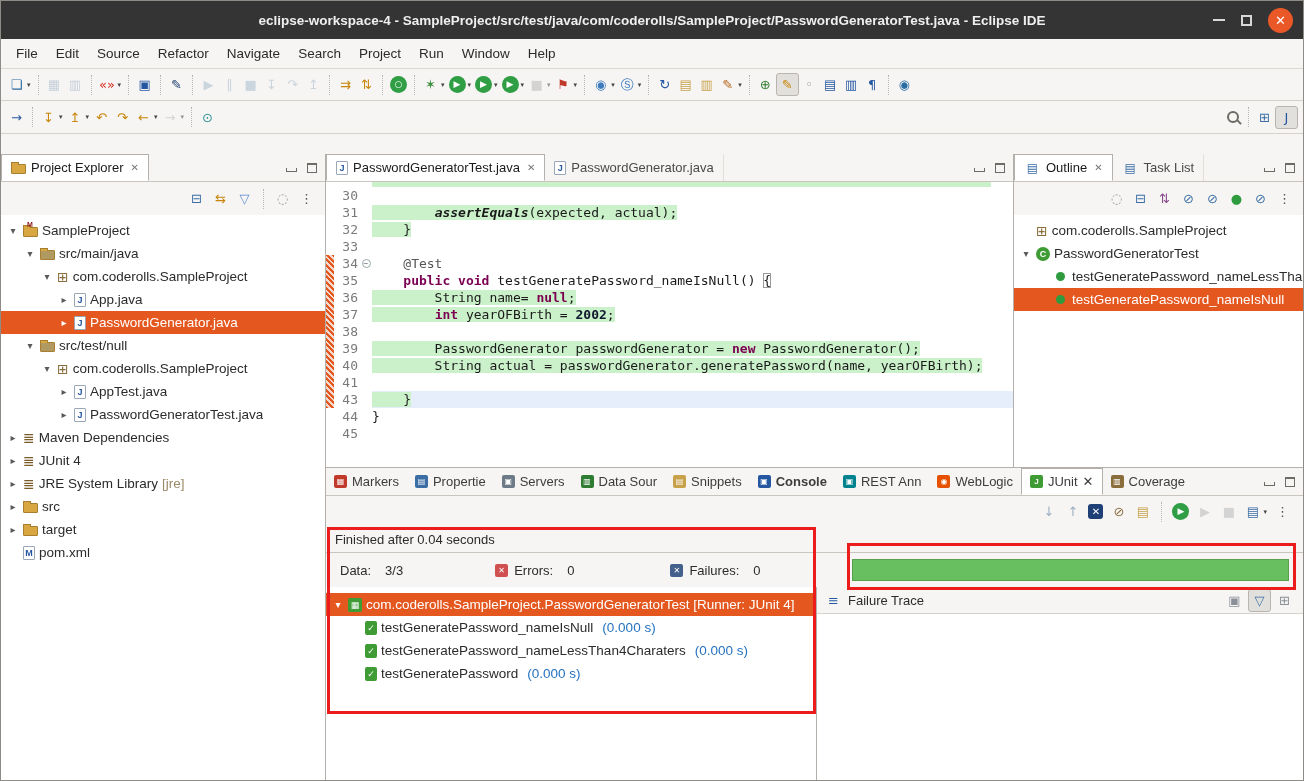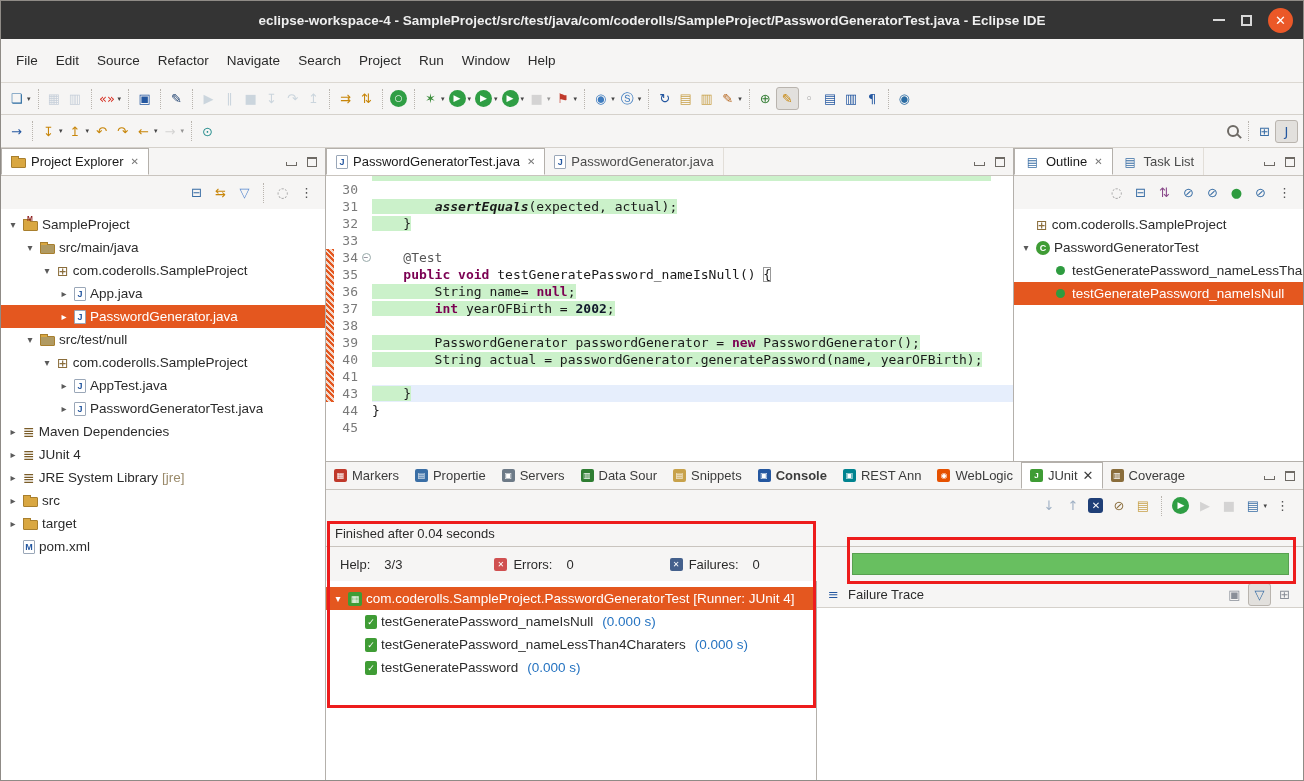--- a/index.html
+++ b/index.html
@@ -12,21 +12,21 @@
   .titlebar { height:38px; background:#343434; display:flex; align-items:center; position:relative; flex:none; }
   .titlebar .title { flex:1; text-align:center; color:#efefef; font-weight:bold; font-size:13.5px;
     white-space:nowrap; overflow:hidden; }
   .winbtns { position:absolute; right:10px; top:0; height:100%; display:flex; align-items:center; gap:16px; }
   .wmin { width:12px; height:2px; background:#d8d8d8; }
   .wmax { width:11px; height:11px; border:2px solid #d8d8d8; }
   .wclose { width:25px; height:25px; border-radius:50%; background:#eb5828; color:#fff; display:flex;
     align-items:center; justify-content:center; font-size:13px; font-weight:bold; }
 
   
-  .menubar { height:44px; background:#f6f5f4; display:flex; align-items:flex-start; padding-left:6px;
+  .menubar { height:30px; background:#f6f5f4; display:flex; align-items:flex-start; padding-left:6px;
     border-bottom:1px solid #dcd8d2; font-size:13.5px; flex:none; }
   .menu-item { padding:0 9px; height:100%; display:flex; align-items:center; color:#2b2b2b; }
 
   
   .toolbar { height:32px; background:#f6f5f4; display:flex; align-items:center; padding:0 5px;
     border-bottom:1px solid #d5d1cb; flex:none; }
   .toolbar2 { height:33px; }
   .tbtn { display:inline-flex; align-items:center; padding:2px 2px; border-radius:3px; }
   .tbtn.active { background:#e2e0dd; border:1px solid #b9b4ae; }
   .tbtn.dis { opacity:.55; }
@@ -35,21 +35,21 @@
   .icn.badge { width:15px; height:15px; border-radius:3px; color:#fff; font-size:10px; font-weight:bold; }
   .icn.round { border-radius:50%; color:#fff; font-size:9px; }
   .caret { font-size:7px; color:#444; margin-left:2px; }
   .tsep { width:1px; height:20px; border-left:1px dotted #b9b4ae; margin:0 5px; }
   .tb-spacer { flex:1; }
   .mag { width:12px; height:12px; border:2px solid #6e6a65; border-radius:50%; position:relative; margin:2px; }
   .mag::after { content:""; position:absolute; width:6px; height:2px; background:#6e6a65;
     transform:rotate(45deg); right:-5px; bottom:-2px; }
 
   
-  .main { flex:1; display:flex; min-height:0; }
+  .main { flex:1; display:flex; min-height:0;margin-top:20px; }
   .left-panel { width:325px; flex:none; border-right:1px solid #b4b0ab; display:flex; flex-direction:column; background:#f6f5f4; }
   .right-col { flex:1; display:flex; flex-direction:column; min-width:0; }
   .top-row { height:313px; display:flex; min-height:0; flex:none; }
   .editor-zone { flex:1; display:flex; flex-direction:column; min-width:0; background:#fff; }
   .outline-panel { width:290px; flex:none; border-left:1px solid #b4b0ab; display:flex; flex-direction:column; background:#f6f5f4; }
 
   
   .viewhead { height:28px; display:flex; align-items:flex-end; background:#f6f5f4; border-bottom:1px solid #c9c4be; flex:none; }
   .vtab { height:27px; display:flex; align-items:center; gap:5px; padding:0 9px; color:#4a4a4a;
     white-space:nowrap; border-right:1px solid #e2ded8; }
@@ -718,21 +718,21 @@
             </span>
           </div>
 
         <div class="bcontent">
           <div class="finished-row">
             <span>Finished after 0.04 seconds</span>
           </div>
 
           <div class="counts-row">
             <div class="counts-left">
-              <span style="margin-left:14px">Help:</span>
+              <span style="margin-left:14px">Data:</span>
               <span class="cval">3/3</span>
               <span class="cicon" style="background:#d05050;margin-left:92px">✕</span>
               <span>Errors:</span>
               <span class="cval">0</span>
               <span class="cicon" style="background:#44608c;margin-left:96px">✕</span>
               <span>Failures:</span>
               <span class="cval">0</span>
             </div>
             <div class="progress-col">
               <div class="pbar" style="background: rgb(104, 191, 96);"></div>

